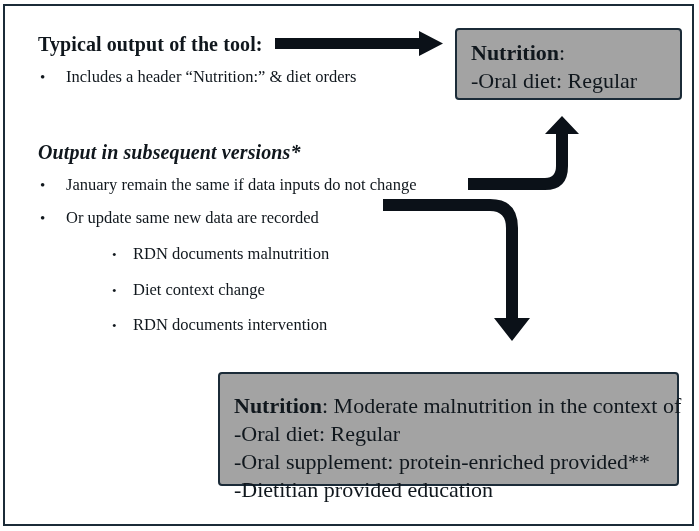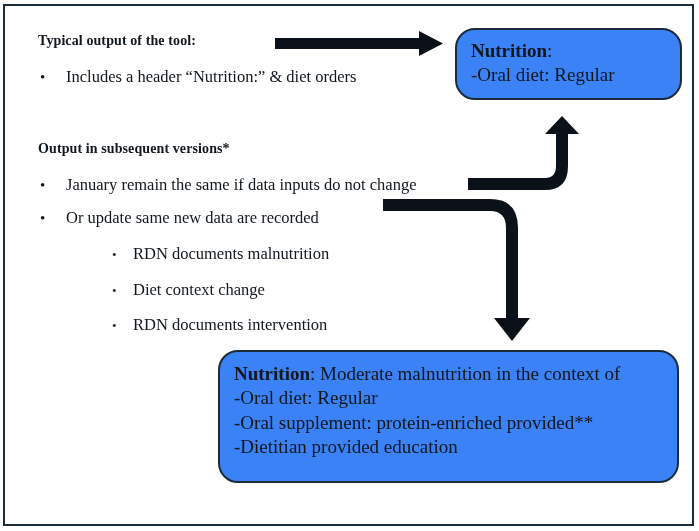--- a/index.html
+++ b/index.html
@@ -23,27 +23,27 @@
     width: 691px;
     height: 522px;
     border: 2px solid #1b2b38;
     box-sizing: border-box;
   }
 
   
   .heading {
     position: absolute;
     font-weight: bold;
-    font-size: 14px;
+    font-size: 20px;
     line-height: 1.15;
     white-space: nowrap;
     letter-spacing: 0.1px;
   }
   #heading-typical { left: 38px; top: 33px; }
-  #heading-subsequent { left: 38px; top: 141px; }
+  #heading-subsequent { left: 38px; top: 141px; font-style: italic; }
 
   .bullet-row {
     position: absolute;
     display: flex;
     align-items: baseline;
     font-size: 16.5px;
     line-height: 1.15;
     white-space: nowrap;
   }
   .bullet-row .dot {
@@ -62,39 +62,39 @@
   #b-mayremain  { top: 176px; }
   #b-orupdate   { top: 209px; }
   #b-rdn-mal    { top: 245px; }
   #b-diet-ord   { top: 281px; }
   #b-rdn-int    { top: 316px; }
 
   
   .callout {
     position: absolute;
     border: 2.5px solid #1b2b38;
-    border-radius: 20px;
-    background: #3b82f6;
+    border-radius: 4px;
+    background: #a3a3a3;
     box-sizing: border-box;
-    font-size: 19px;
+    font-size: 22px;
     line-height: 1.28;
   }
   #box-top {
     left: 455px;
     top: 28px;
     width: 227px;
     height: 72px;
     padding: 9px 0 0 14px;
   }
   #box-bottom {
     left: 218px;
-    top: 350px;
+    top: 372px;
     width: 461px;
-    height: 133px;
-    padding: 10px 0 0 14px;
+    height: 114px;
+    padding: 18px 0 0 14px;
   }
   .callout .line { white-space: nowrap; }
   .callout b { font-weight: bold; }
   #box-bottom .wrapline { white-space: nowrap; }
 
   
   #arrows {
     position: absolute;
     left: 0;
     top: 0;

